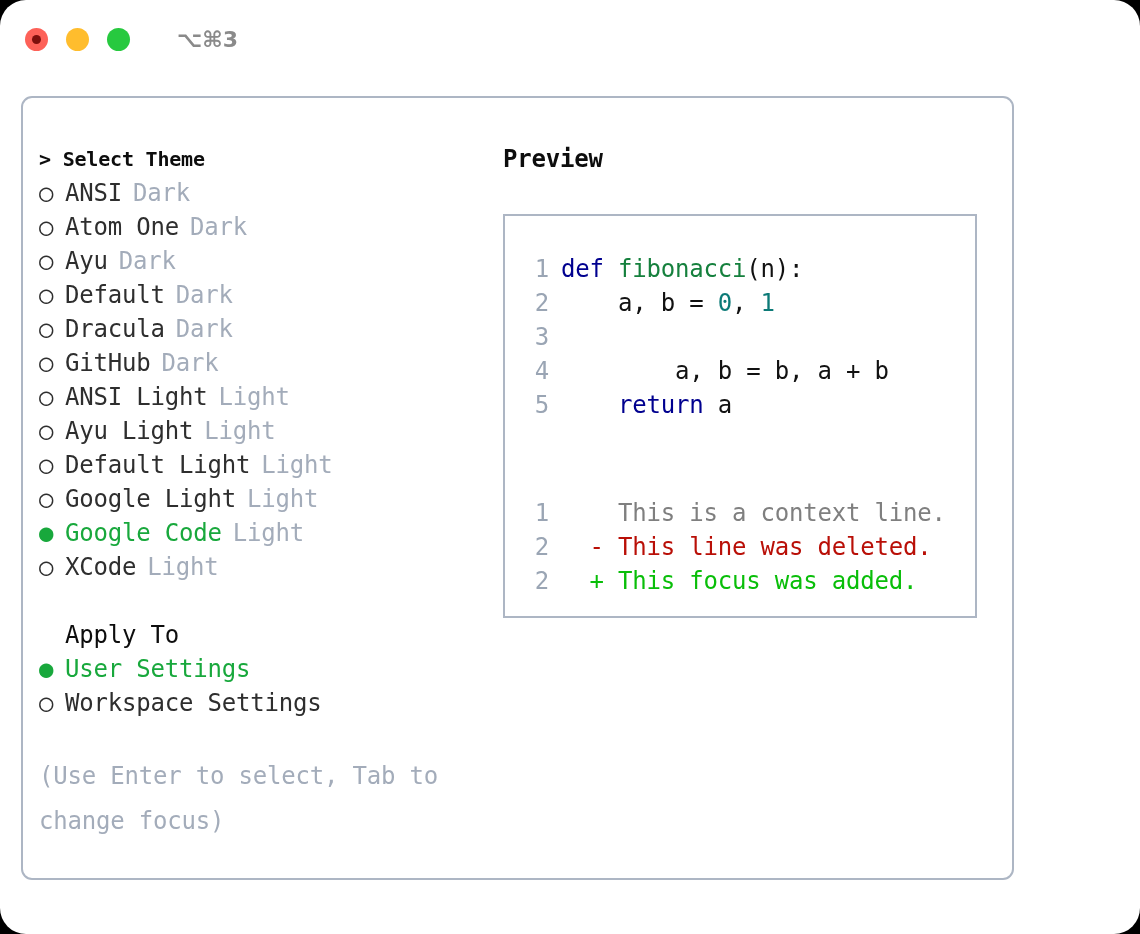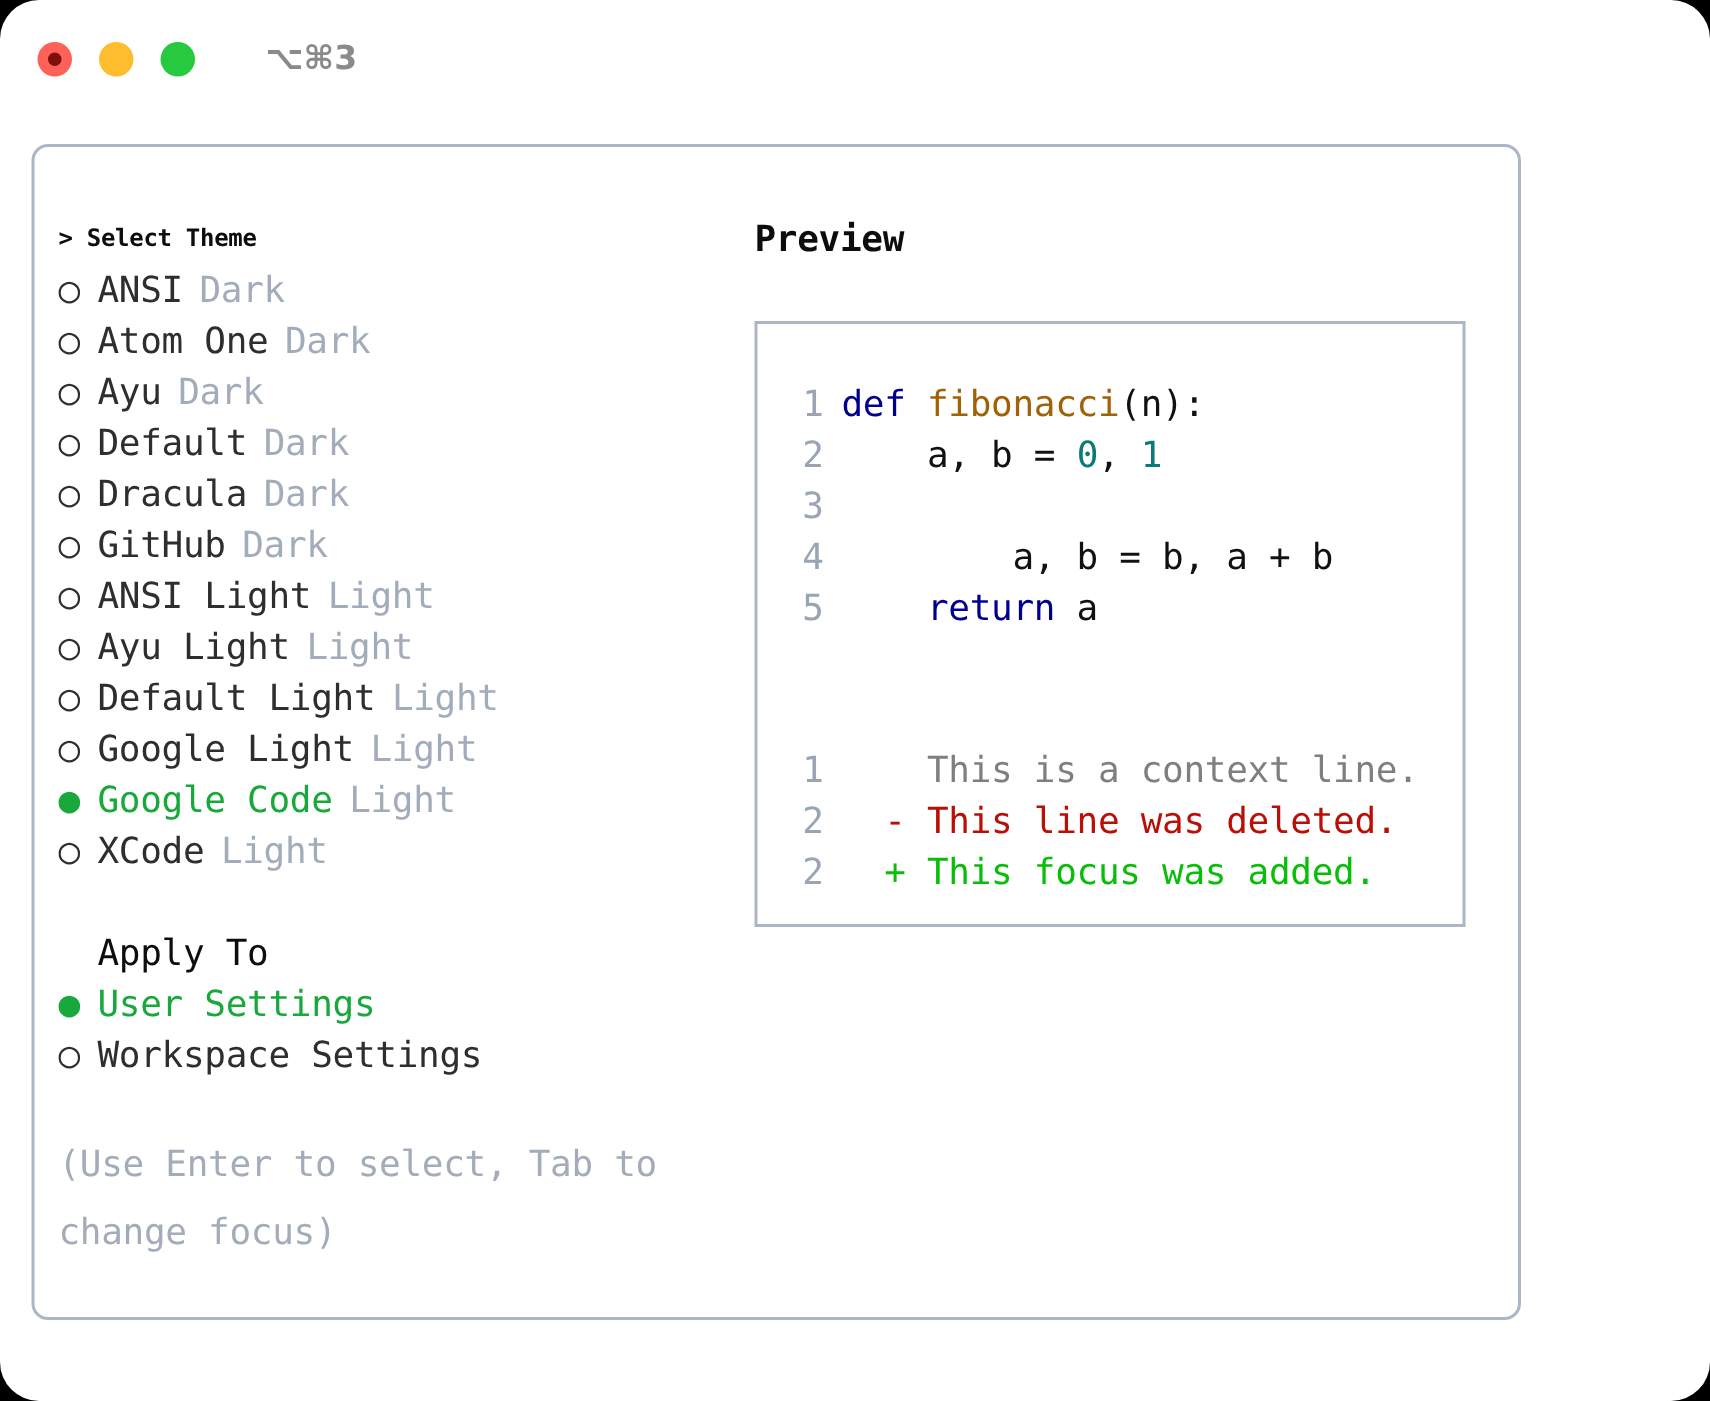--- a/index.html
+++ b/index.html
@@ -83,21 +83,21 @@
 
   
   .left-col {
     position: absolute;
     left: 16px;
     top: 44px;
     width: 440px;
   }
 
   .section-title {
-    font-size: 16px;
+    font-size: 20px;
     font-weight: bold;
     color: #0d0d0d;
     line-height: 34px;
     white-space: pre;
     letter-spacing: -0.2px;
   }
 
   .opt-list { margin: 0; padding: 0; list-style: none; }
 
   .opt {
@@ -180,21 +180,21 @@
     display: inline-block;
     width: 26px;
     flex: 0 0 26px;
     text-align: right;
     color: #9aa5b4;
     margin-right: 12px;
   }
   .code-text { color: #111111; }
 
   .tok-kw  { color: #00008f; }
-  .tok-fn  { color: #a16207; }
+  .tok-fn  { color: #15803d; }
   .tok-num { color: #0c7a77; }
   .tok-pl  { color: #111111; }
 
   .blank-line { height: 34px; }
 
   .diff-ctx { color: #7f7f7f; margin-top: 40px; }
   .diff-del { color: #b90f07; }
   .diff-add { color: #09be09; }
 </style>
 </head>

